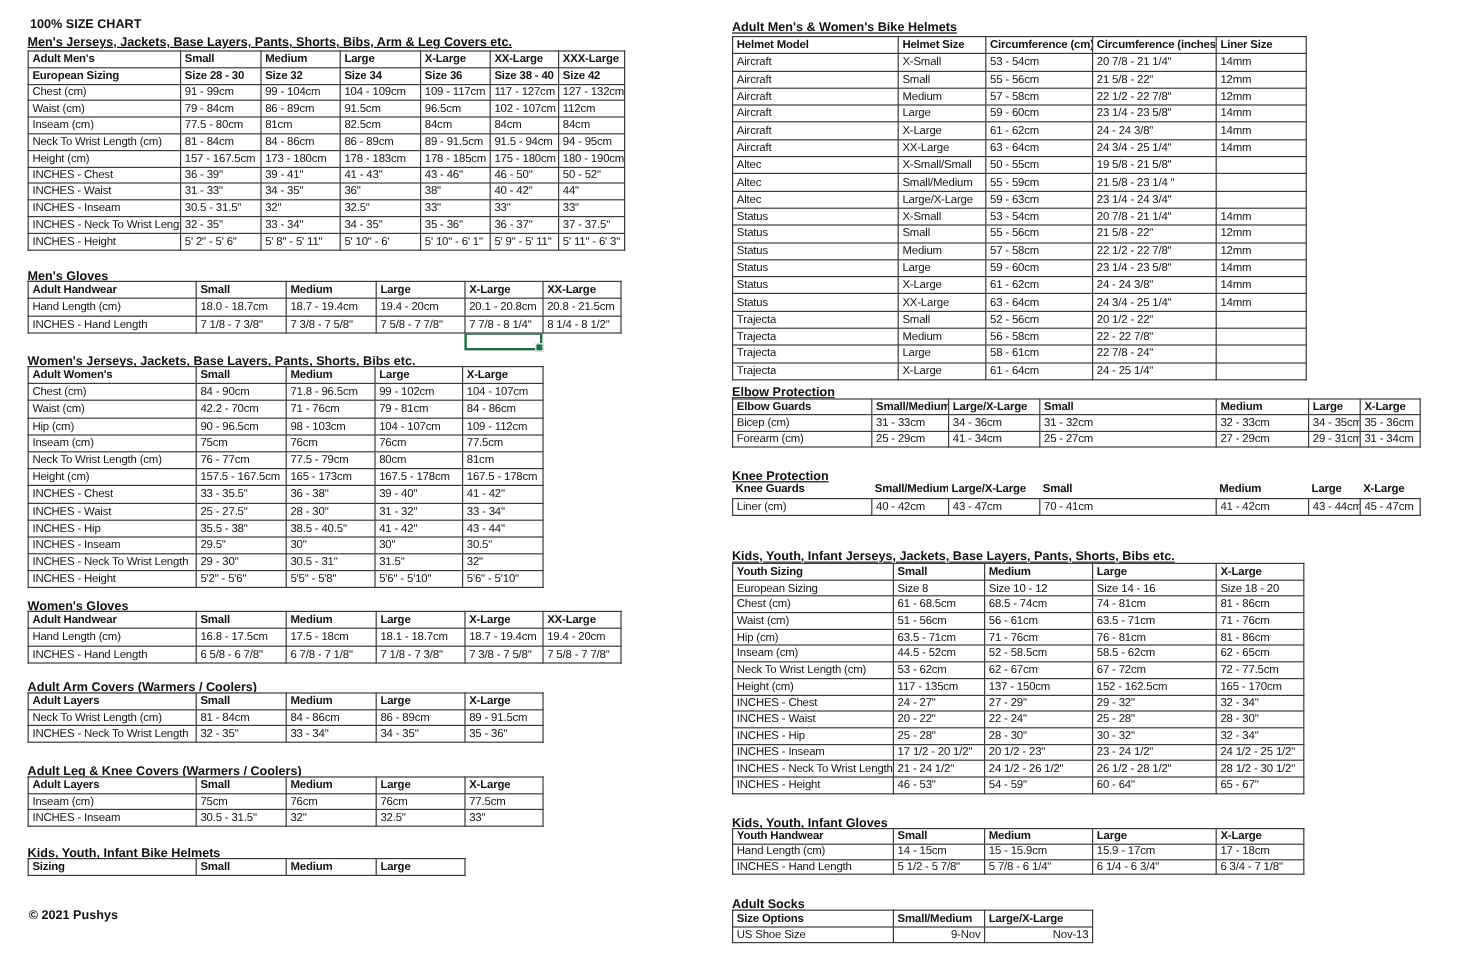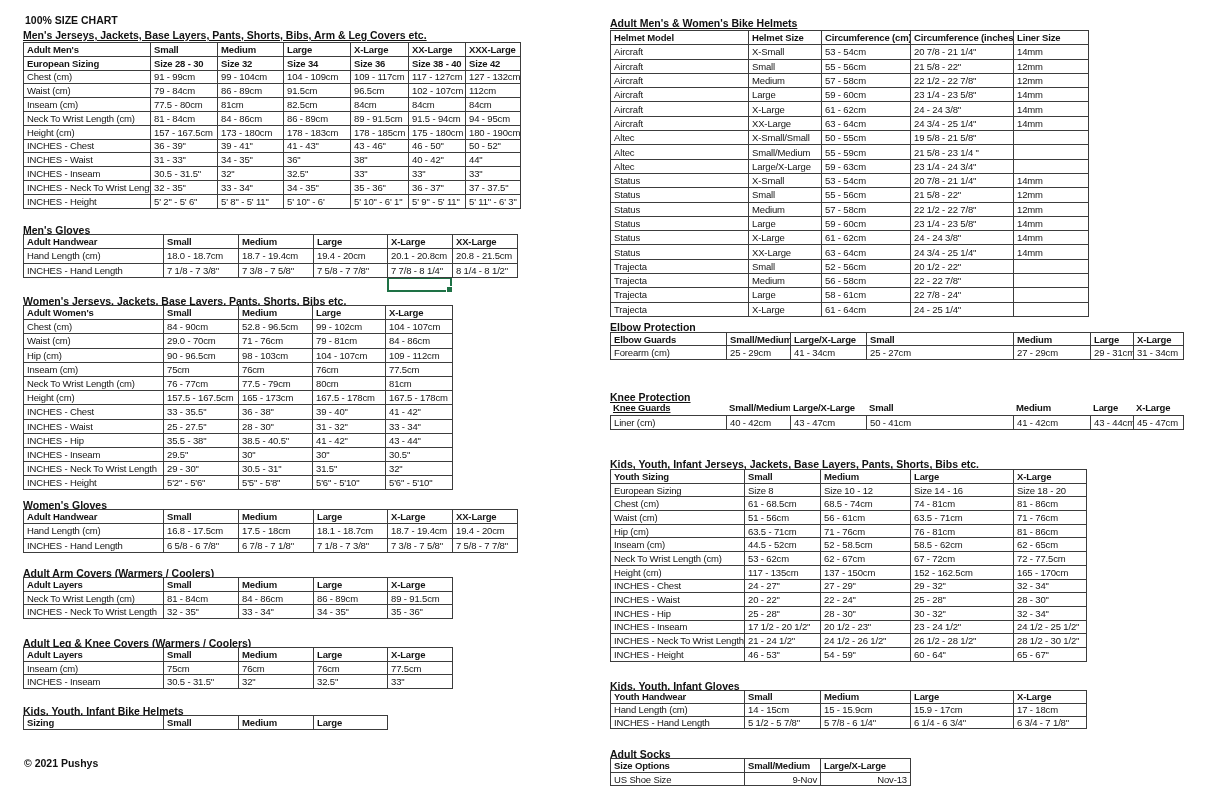--- a/index.html
+++ b/index.html
@@ -234,27 +234,27 @@
             <th>Small</th>
             <th>Medium</th>
             <th>Large</th>
             <th>X-Large</th>
           </tr>
         </thead>
         <tbody>
           <tr style="height: 14.2px;">
             <td>Chest (cm)</td>
             <td>84 - 90cm</td>
-            <td>52.8 - 96.5cm</td>
+            <td>71.8 - 96.5cm</td>
             <td>99 - 102cm</td>
             <td>104 - 107cm</td>
           </tr>
           <tr style="height: 14.2px;">
             <td>Waist (cm)</td>
-            <td>29.0 - 70cm</td>
+            <td>42.2 - 70cm</td>
             <td>71 - 76cm</td>
             <td>79 - 81cm</td>
             <td>84 - 86cm</td>
           </tr>
           <tr style="height: 14.2px;">
             <td>Hip (cm)</td>
             <td>90 - 96.5cm</td>
             <td>98 - 103cm</td>
             <td>104 - 107cm</td>
             <td>109 - 112cm</td>
@@ -634,51 +634,60 @@
             <th>Elbow Guards</th>
             <th>Small/Medium</th>
             <th>Large/X-Large</th>
             <th>Small</th>
             <th>Medium</th>
             <th>Large</th>
             <th>X-Large</th>
           </tr>
         </thead>
         <tbody>
+          <tr style="height: 13.3px;">
+            <td>Bicep (cm)</td>
+            <td>31 - 33cm</td>
+            <td>34 - 36cm</td>
+            <td>31 - 32cm</td>
+            <td>32 - 33cm</td>
+            <td>34 - 35cm</td>
+            <td>35 - 36cm</td>
+          </tr>
           <tr style="height: 13.3px;">
             <td>Forearm (cm)</td>
             <td>25 - 29cm</td>
             <td>41 - 34cm</td>
             <td>25 - 27cm</td>
             <td>27 - 29cm</td>
             <td>29 - 31cm</td>
             <td>31 - 34cm</td>
           </tr>
         </tbody>
       </table>
     </div>
     <div class="section" style="left: 610px; top: 391px;">
       <div class="sec-title">Knee Protection</div>
-      <div class="free-head" style="top: 11px;"><span style="width: 116px; text-decoration: underline;">Knee Guards</span><span style="width: 64px;">Small/Medium</span><span style="width: 76px;">Large/X-Large</span><span style="width: 147px;">Small</span><span style="width: 77px;">Medium</span><span style="width: 43px;">Large</span><span style="width: 50px;">X-Large</span></div>
+      <div class="free-head" style="top: 11px;"><span style="width: 116px;">Knee Guards</span><span style="width: 64px;">Small/Medium</span><span style="width: 76px;">Large/X-Large</span><span style="width: 147px;">Small</span><span style="width: 77px;">Medium</span><span style="width: 43px;">Large</span><span style="width: 50px;">X-Large</span></div>
       <table class="grid" style="top: 24.3px; width: 573px;">
         <colgroup>
           <col style="width: 116px;">
           <col style="width: 64px;">
           <col style="width: 76px;">
           <col style="width: 147px;">
           <col style="width: 77px;">
           <col style="width: 43px;">
           <col style="width: 50px;">
         </colgroup>
         <tbody>
           <tr style="height: 13.3px;">
             <td>Liner (cm)</td>
             <td>40 - 42cm</td>
             <td>43 - 47cm</td>
-            <td>50 - 41cm</td>
+            <td>70 - 41cm</td>
             <td>41 - 42cm</td>
             <td>43 - 44cm</td>
             <td>45 - 47cm</td>
           </tr>
         </tbody>
       </table>
     </div>
     <div class="section" style="left: 610px; top: 458px;">
       <div class="sec-title">Kids, Youth, Infant Jerseys, Jackets, Base Layers, Pants, Shorts, Bibs etc.</div>
       <table class="grid" style="top: 11px; width: 476px;">

